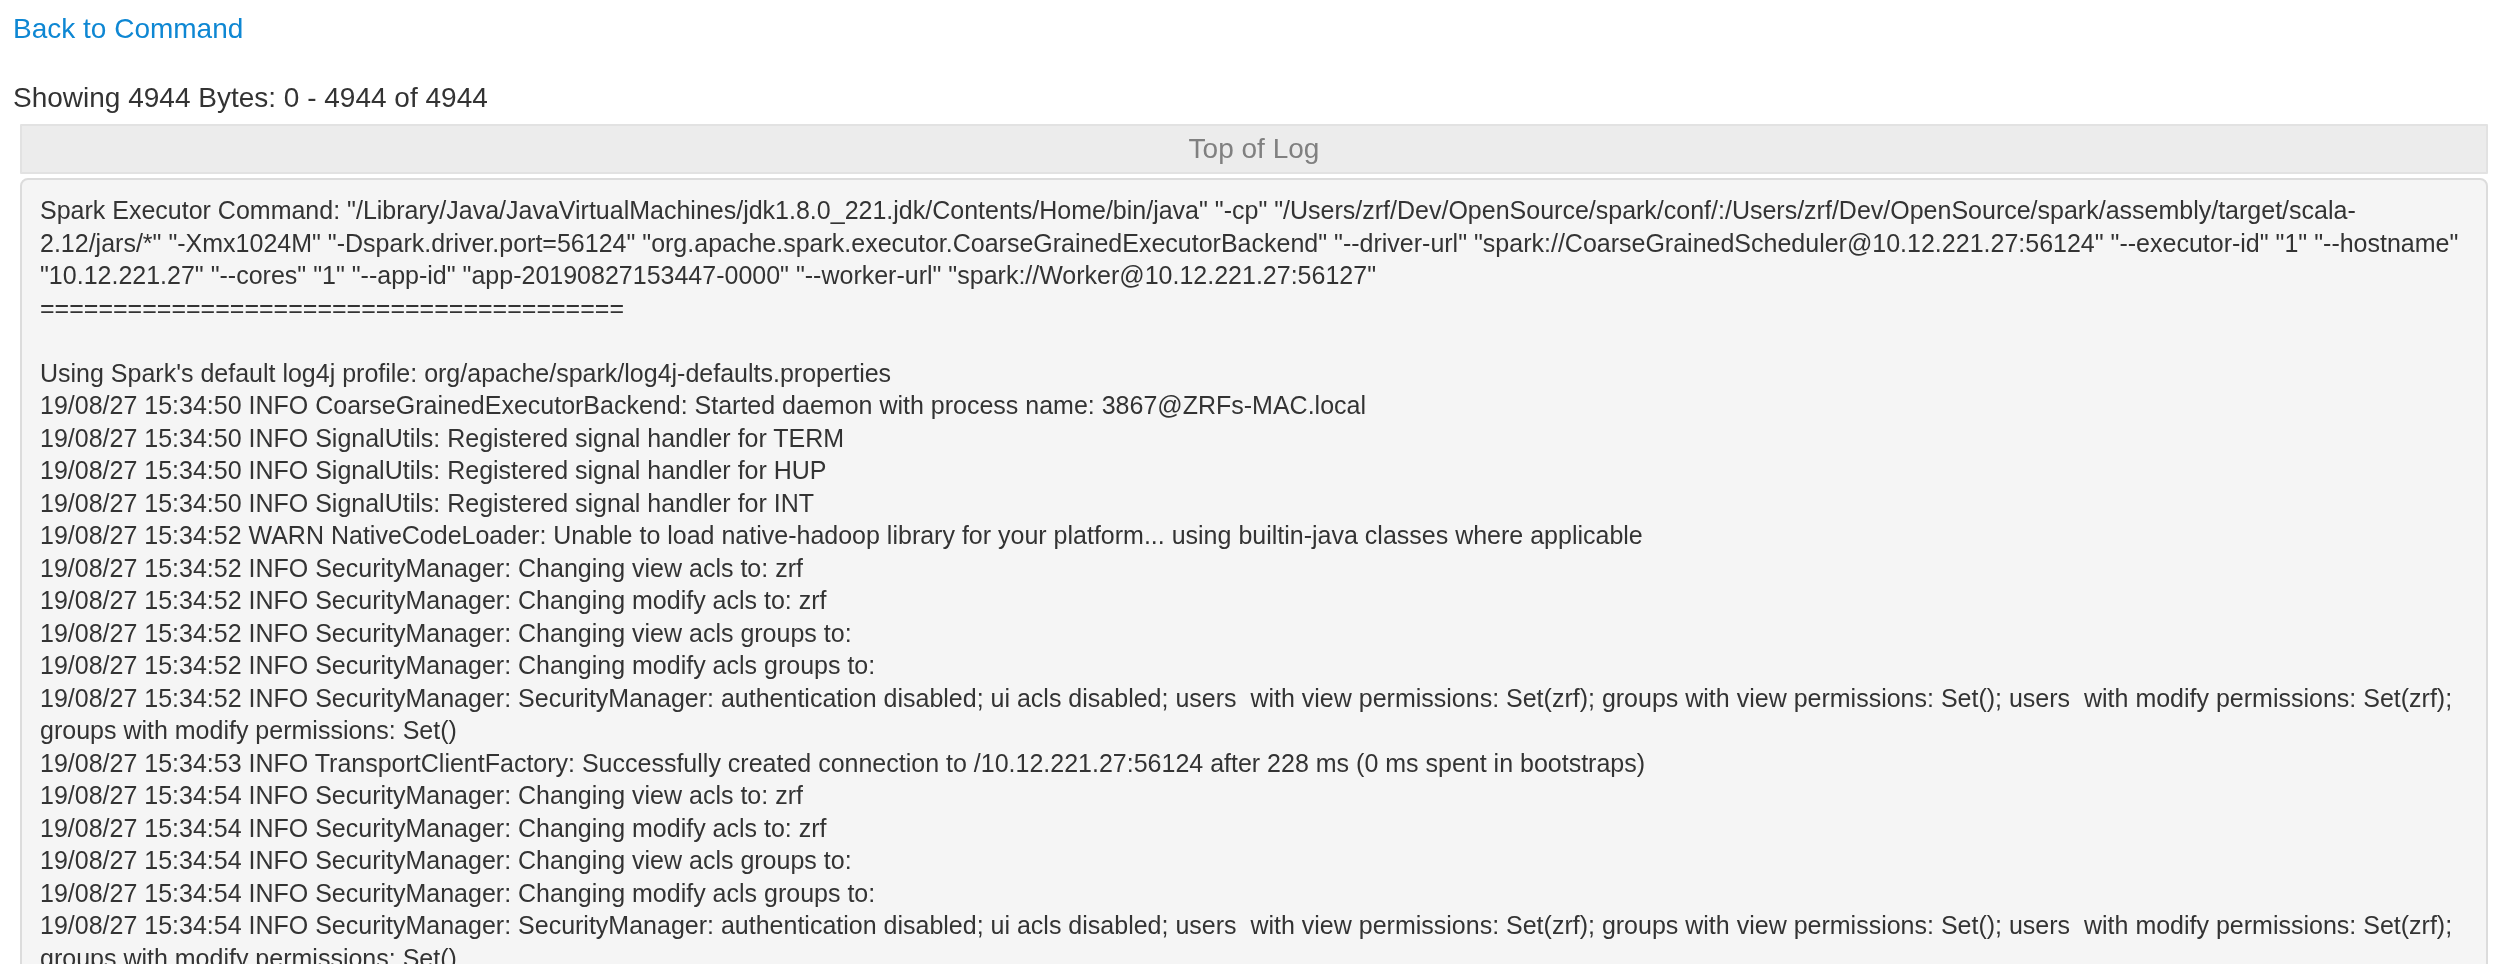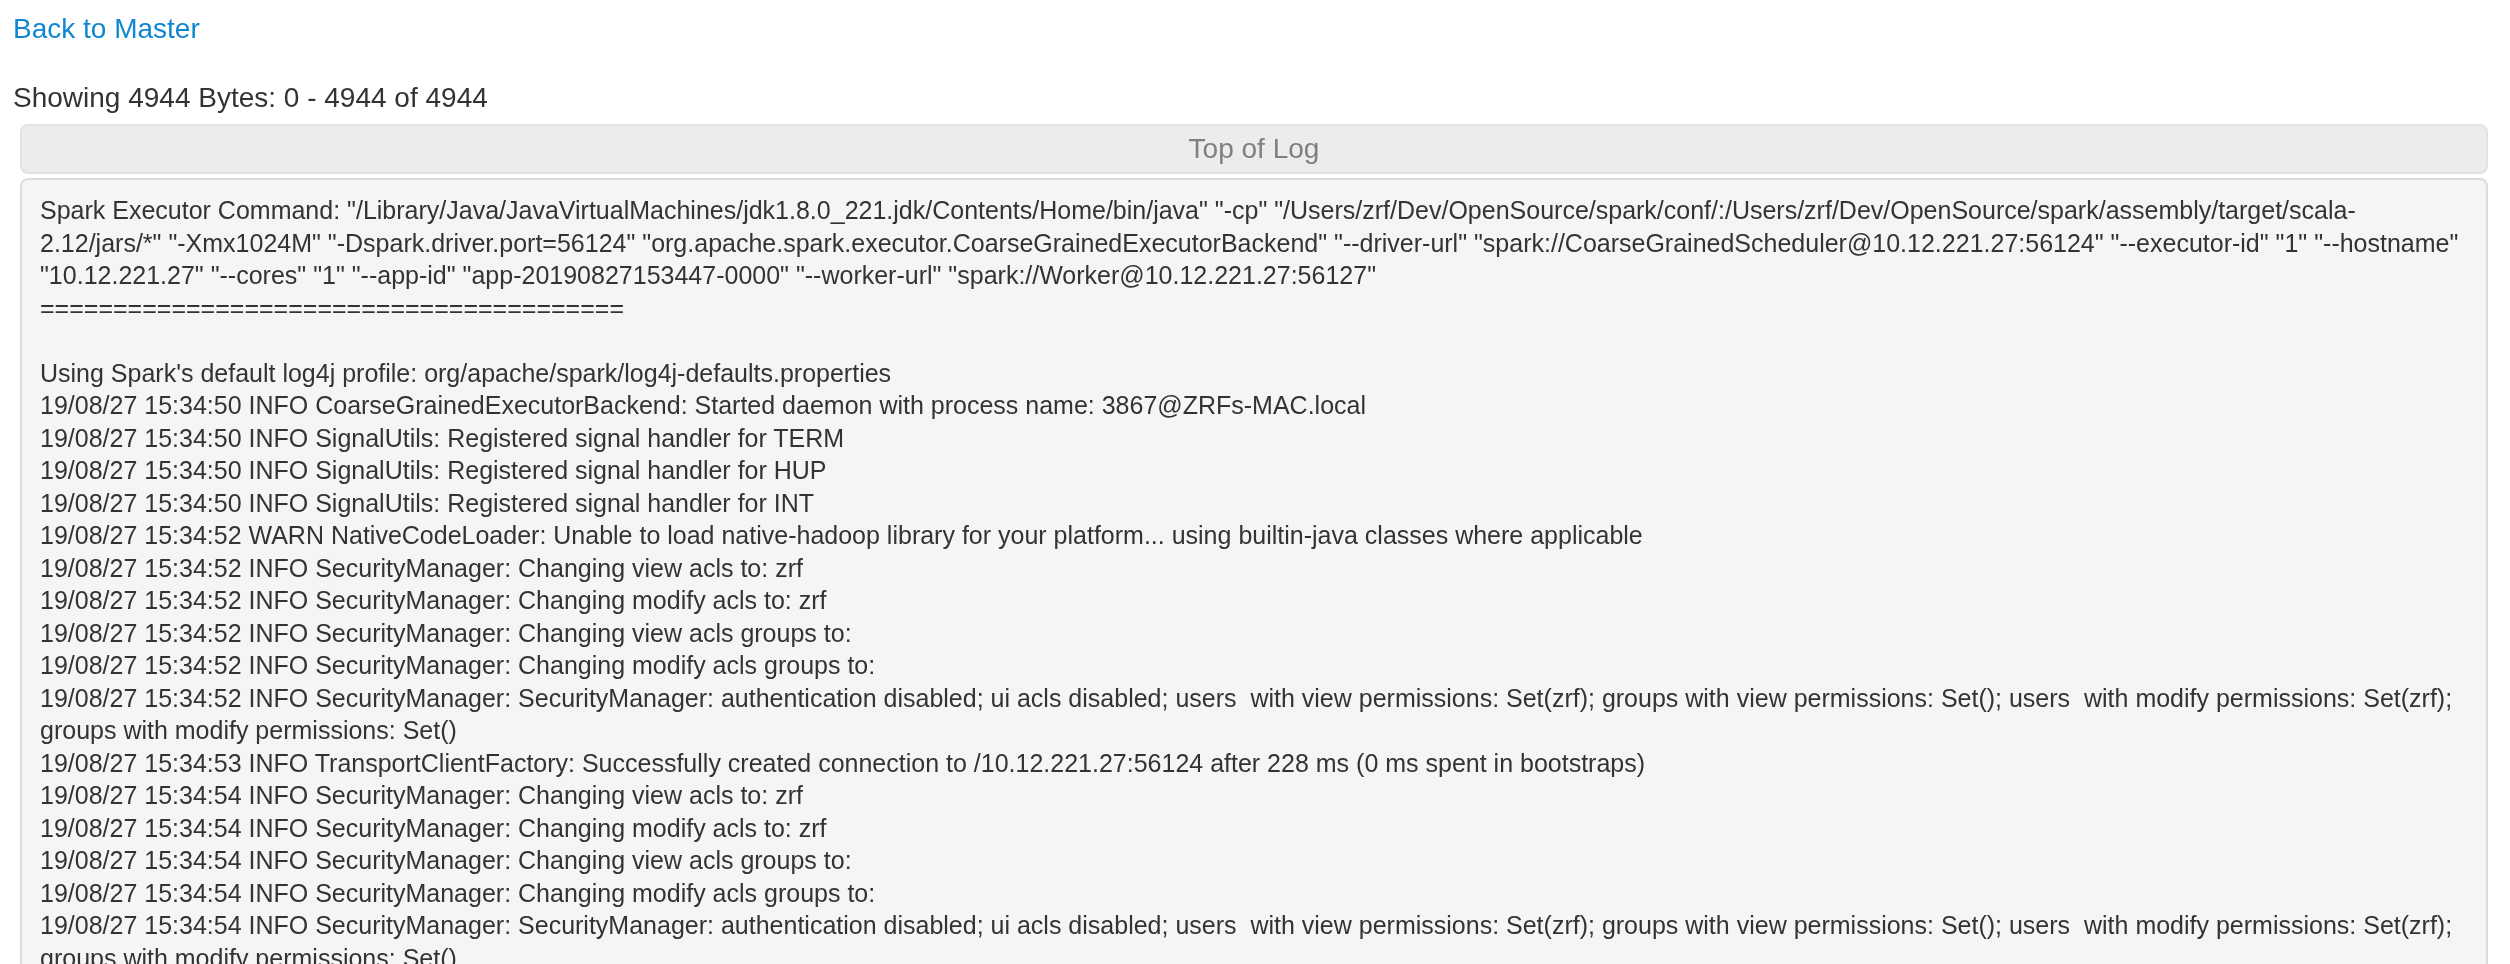--- a/index.html
+++ b/index.html
@@ -30,21 +30,21 @@
     font-size: 28px;
     line-height: 33px;
     color: var(--text, #333333);
   }
   .log-banner {
     margin: 10px 9px 0 7px;
     height: 50px;
     box-sizing: border-box;
     background: var(--banner-bg, #ececec);
     border: 2px solid var(--banner-border, #e2e2e2);
-    border-radius: 8px;
+    border-radius: 1px;
     text-align: center;
     line-height: 46px;
     font-size: 28px;
     color: var(--banner-text, #808080);
     cursor: pointer;
   }
   .log-content {
     margin: 4px 9px 0 7px;
     box-sizing: border-box;
     min-height: 1020px;
@@ -59,21 +59,21 @@
     white-space: pre-wrap;
     overflow-wrap: break-word;
     word-break: normal;
   }
 </style>
 </head>
 <body>
 
 <div class="page">
 
-  <a class="back-link" href="#">Back to Master</a>
+  <a class="back-link" href="#">Back to Command</a>
 
   <div class="byte-range">Showing 4944 Bytes: 0 - 4944 of 4944</div>
 
   <div class="log-banner">Top of Log</div>
 
   <pre class="log-content">Spark Executor Command: "/Library/Java/JavaVirtualMachines/jdk1.8.0_221.jdk/Contents/Home/bin/java" "-cp" "/Users/zrf/Dev/OpenSource/spark/conf/:/Users/zrf/Dev/OpenSource/spark/assembly/target/scala-2.12/jars/*" "-Xmx1024M" "-Dspark.driver.port=56124" "org.apache.spark.executor.CoarseGrainedExecutorBackend" "--driver-url" "spark://CoarseGrainedScheduler@10.12.221.27:56124" "--executor-id" "1" "--hostname" "10.12.221.27" "--cores" "1" "--app-id" "app-20190827153447-0000" "--worker-url" "spark://Worker@10.12.221.27:56127"
 ========================================
 
 Using Spark's default log4j profile: org/apache/spark/log4j-defaults.properties
 19/08/27 15:34:50 INFO CoarseGrainedExecutorBackend: Started daemon with process name: 3867@ZRFs-MAC.local

